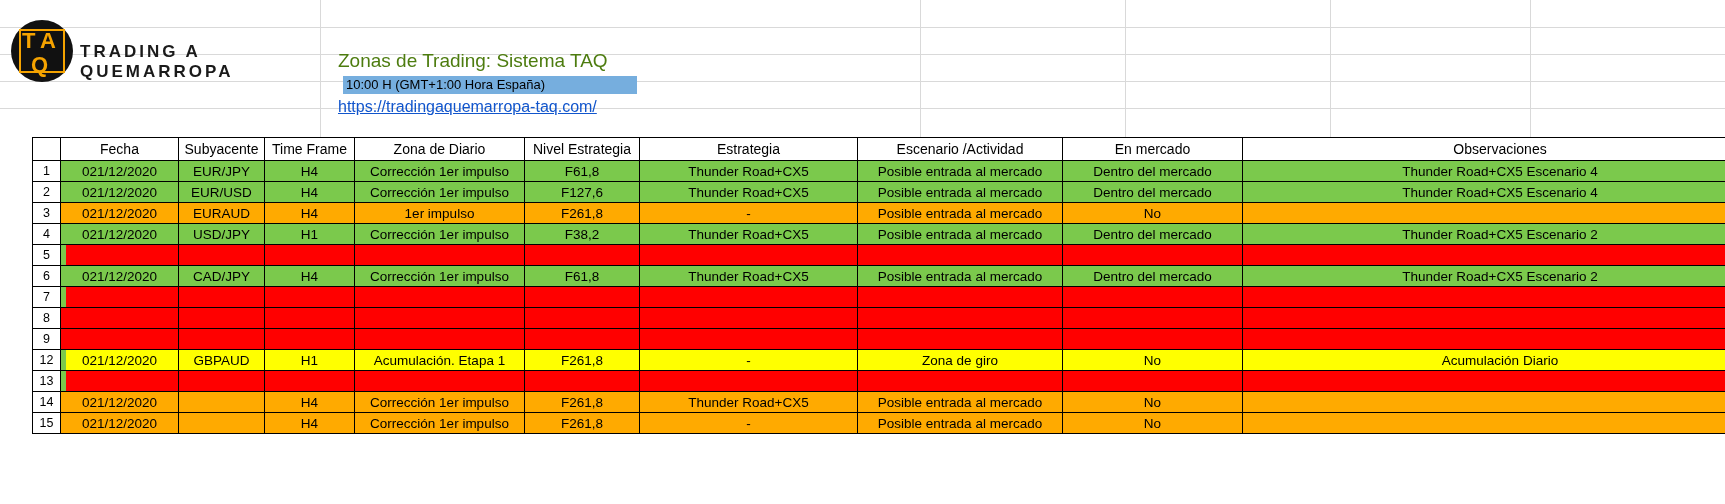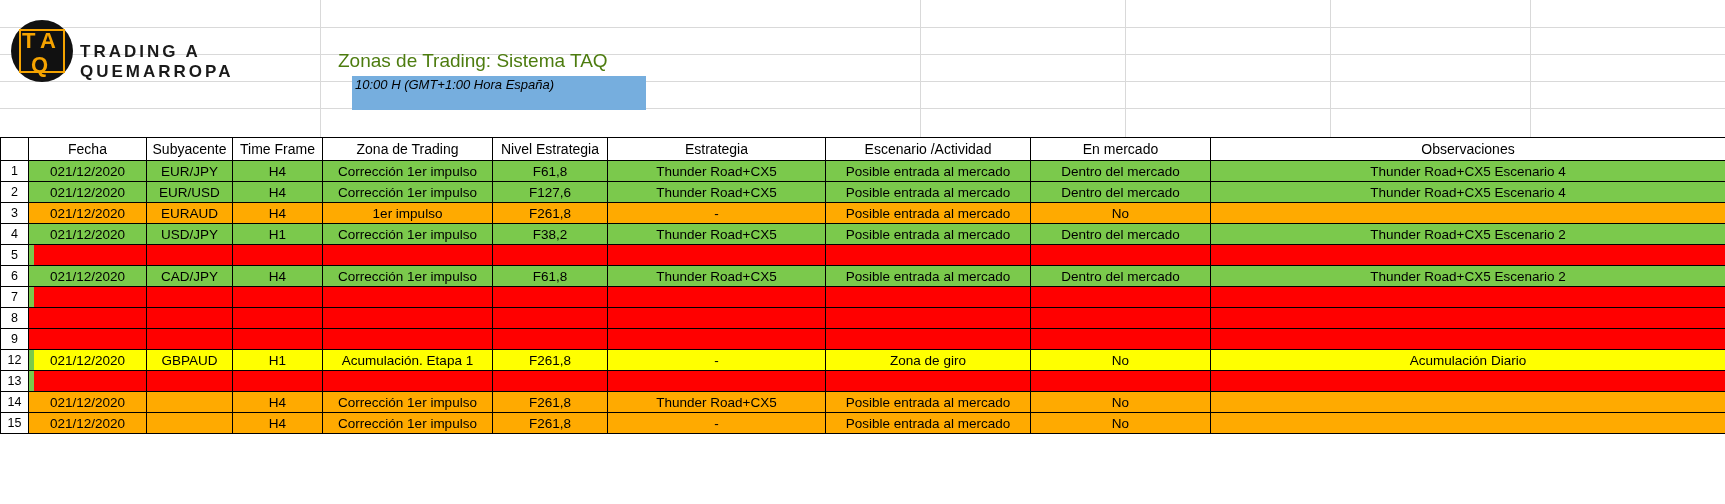--- a/index.html
+++ b/index.html
@@ -70,50 +70,50 @@
   .title {
     position: absolute;
     left: 338px;
     top: 50px;
     font-size: 19px;
     color: #4d7c0f;
     white-space: nowrap;
   }
   .subtitle {
     position: absolute;
-    left: 352px;
+    left: 343px;
     top: 76px;
     width: 294px;
-    height: 34px;
+    height: 18px;
     background: #76aede;
     font-size: 13px;
     color: #000;
     line-height: 18px;
     padding-left: 3px;
     box-sizing: border-box;
     white-space: nowrap;
-    font-style: italic;
   }
   .link {
     position: absolute;
     left: 338px;
     top: 98px;
     font-size: 16px;
     color: #1155cc;
     text-decoration: underline;
     white-space: nowrap;
     cursor: pointer;
   }
 
   
   .table-wrap {
     position: absolute;
     left: 0;
     top: 137px;
     width: 1377px;
+    padding-left: 32px;
   }
   table.taq {
     border-collapse: collapse;
     table-layout: fixed;
     width: 1725px;
     font-size: 13.5px;
   }
   table.taq td, table.taq th {
     border: 1px solid #000000;
     padding: 0;
@@ -182,20 +182,21 @@
       <rect x="14" y="10" width="44" height="42" fill="none" stroke="#f5a300" stroke-width="2"></rect>
     </svg>
     <div class="logo-text">
       <div>TRADING  A</div>
       <div>QUEMARROPA</div>
     </div>
   </div>
 
   <div class="title">Zonas de Trading: Sistema TAQ</div>
   <div class="subtitle">10:00 H (GMT+1:00 Hora España)</div>
+  <a class="link" href="#">https://tradingaquemarropa-taq.com/</a>
 
   <div class="table-wrap">
     <table class="taq">
       <colgroup>
         <col style="width:28px">
         <col style="width:118px">
         <col style="width:86px">
         <col style="width:90px">
         <col style="width:170px">
         <col style="width:115px">
@@ -203,21 +204,21 @@
         <col style="width:205px">
         <col style="width:180px">
         <col style="width:515px">
       </colgroup>
       <thead>
         <tr>
           <th class="rownum"></th>
           <th>Fecha</th>
           <th>Subyacente</th>
           <th>Time Frame</th>
-          <th>Zona de Trading</th>
+          <th>Zona de Diario</th>
           <th>Nivel Estrategia</th>
           <th>Estrategia</th>
           <th>Escenario /Actividad</th>
           <th>En mercado</th>
           <th>Observaciones</th>
         </tr>
       </thead>
       <tbody>
           <tr>
             <td class="rownum">1</td>

